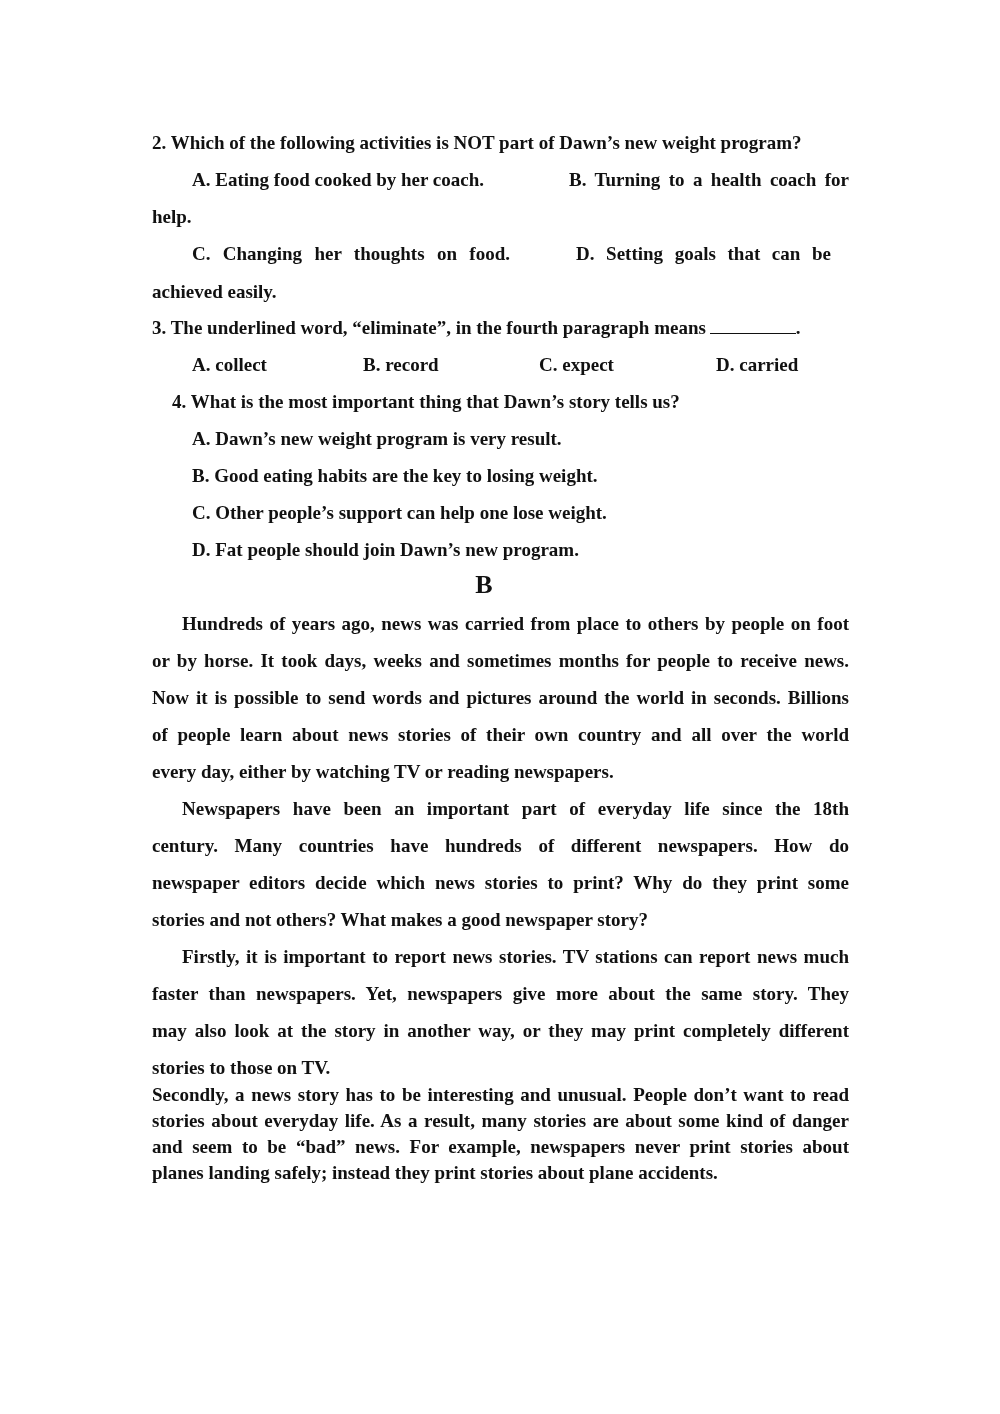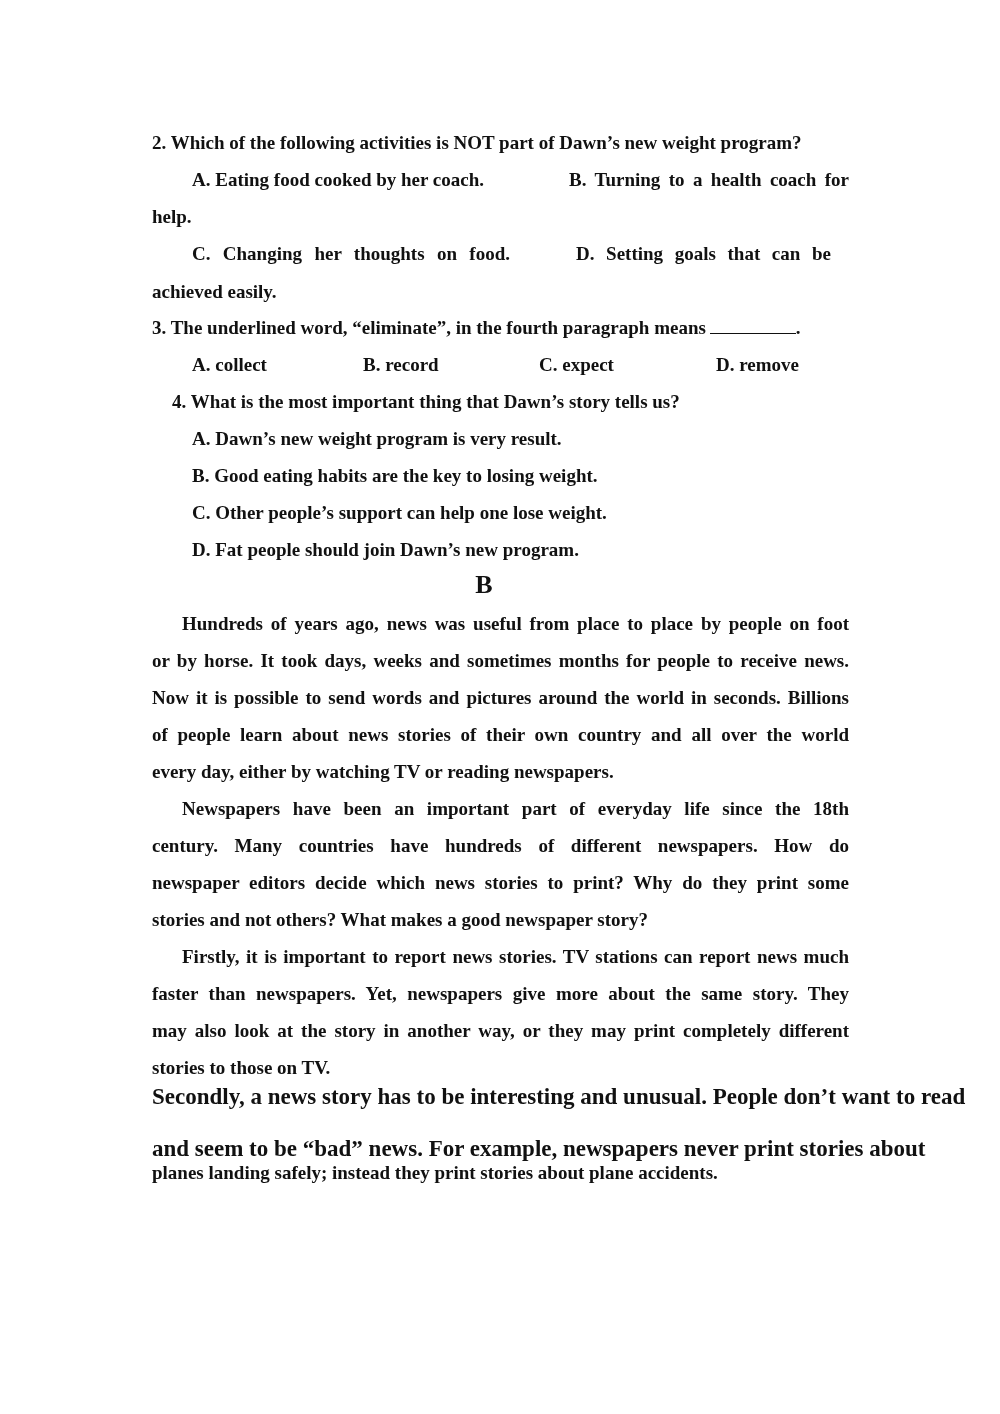--- a/index.html
+++ b/index.html
@@ -6,64 +6,65 @@
   body { width: 1000px; height: 1414px; position: relative; overflow: hidden; }
   .page {
     position: absolute; left: 0; top: 0; width: 1000px; height: 1252px;
     font-family: "Liberation Serif", serif; font-weight: bold; color: #111111;
     font-size: 19px;
   }
   .line { position: absolute; white-space: nowrap; }
   .just { position: absolute; left: 152px; width: 697px; text-align: justify; text-align-last: justify; white-space: nowrap; }
   .heading-b { position: absolute; left: 0; width: 968px; text-align: center; font-size: 26px; }
   .blank { display: inline-block; width: 86px; border-bottom: 1.5px solid #111; height: 14px; vertical-align: baseline; margin-left: 4px; }
-  .tight { position: absolute; left: 152px; width: 697px; text-align: justify; text-align-last: justify; white-space: nowrap; font-size: 23px; }
+  .tight { position: absolute; left: 152px; width: 697px; text-align: justify; text-align-last: justify; white-space: nowrap; font-size: 19px; }
 </style>
 </head>
 <body>
 
 <div class="page">
 
   <div class="line" style="left:152px; top:132px;">2. Which of the following activities is NOT part of Dawn’s new weight program?</div>
   <div class="line" style="left:569px; top:169px; width:280px; text-align:justify; text-align-last:justify;">B. Turning to a health coach for</div>
   <div class="line" style="left:192px; top:169px;">A. Eating food cooked by her coach.</div>
   <div class="line" style="left:152px; top:206px;">help.</div>
   <div class="line" style="left:192px; top:243px; width:318px; text-align:justify; text-align-last:justify;">C. Changing her thoughts on food.</div>
   <div class="line" style="left:576px; top:243px; width:255px; text-align:justify; text-align-last:justify;">D. Setting goals that can be</div>
   <div class="line" style="left:152px; top:281px;">achieved easily.</div>
 
   <div class="line" style="left:152px; top:317px;">
     <span>3. The underlined word, “eliminate”, in the fourth paragraph means</span><span class="blank"></span><span>.</span>
   </div>
   <div class="line" style="left:192px; top:354px;">A. collect</div>
   <div class="line" style="left:363px; top:354px;">B. record</div>
   <div class="line" style="left:539px; top:354px;">C. expect</div>
-  <div class="line" style="left:716px; top:354px;">D. remove</div>
+  <div class="line" style="left:716px; top:354px;">D. carried</div>
 
   <div class="line" style="left:152px; top:391px;margin-left:20px;">4. What is the most important thing that Dawn’s story tells us?</div>
   <div class="line" style="left:192px; top:428px;">A. Dawn’s new weight program is very result.</div>
   <div class="line" style="left:192px; top:465px;">B. Good eating habits are the key to losing weight.</div>
   <div class="line" style="left:192px; top:502px;text-align:center;">C. Other people’s support can help one lose weight.</div>
   <div class="line" style="left:192px; top:539px;">D. Fat people should join Dawn’s new program.</div>
 
   <div class="heading-b" style="top:570px;">B</div>
 
-  <div class="just" style="left:182px; width:667px; top:613px;">Hundreds of years ago, news was useful from place to place by people on foot</div>
+  <div class="just" style="left:182px; width:667px; top:613px;">Hundreds of years ago, news was carried from place to others by people on foot</div>
   <div class="just" style="top:650px;">or by horse. It took days, weeks and sometimes months for people to receive news.</div>
   <div class="just" style="top:724px;">of people learn about news stories of their own country and all over the world</div>
   <div class="just" style="top:687px;">Now it is possible to send words and pictures around the world in seconds. Billions</div>
   <div class="line" style="left:152px; top:761px;">every day, either by watching TV or reading newspapers.</div>
 
   <div class="just" style="left:182px; width:667px; top:798px;">Newspapers have been an important part of everyday life since the 18th</div>
   <div class="just" style="top:835px;">century. Many countries have hundreds of different newspapers. How do</div>
   <div class="just" style="top:872px;">newspaper editors decide which news stories to print? Why do they print some</div>
   <div class="line" style="left:152px; top:909px;">stories and not others? What makes a good newspaper story?</div>
 
   <div class="just" style="left:182px; width:667px; top:946px;">Firstly, it is important to report news stories. TV stations can report news much</div>
   <div class="just" style="top:983px;">faster than newspapers. Yet, newspapers give more about the same story. They</div>
   <div class="just" style="top:1020px;">may also look at the story in another way, or they may print completely different</div>
   <div class="line" style="left:152px; top:1057px;">stories to those on TV.</div>
 
   <div class="tight" style="top:1084px;">Secondly, a news story has to be interesting and unusual. People don’t want to read</div>
+  <div class="tight" style="top:1110px;">stories about everyday life. As a result, many stories are about some kind of danger</div>
   <div class="tight" style="top:1136px;">and seem to be “bad” news. For example, newspapers never print stories about</div>
   <div class="line" style="left:152px; top:1162px;">planes landing safely; instead they print stories about plane accidents.</div>
 
 </div>
 
 </body></html>

